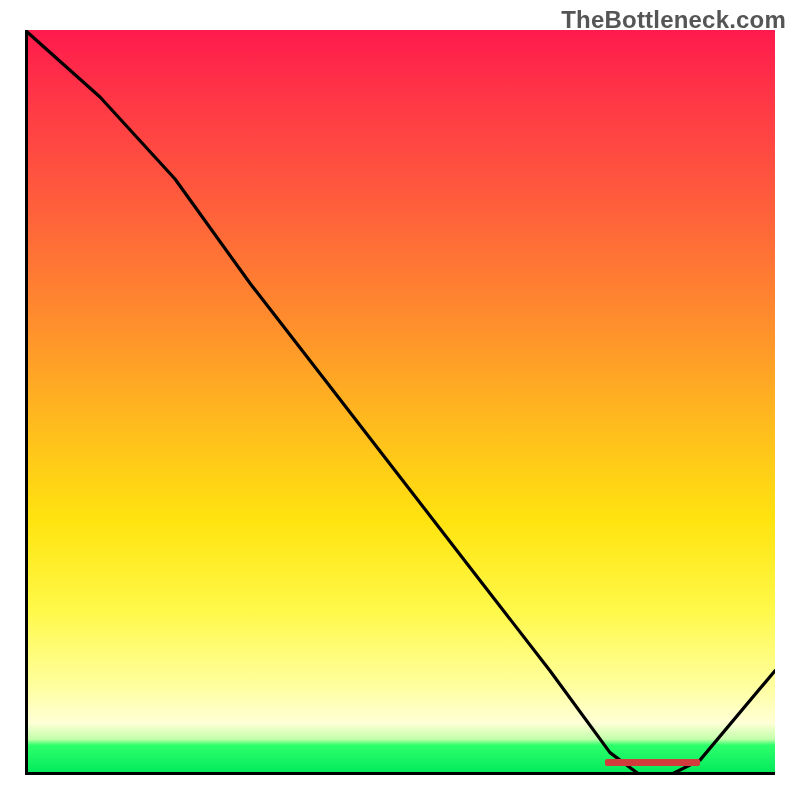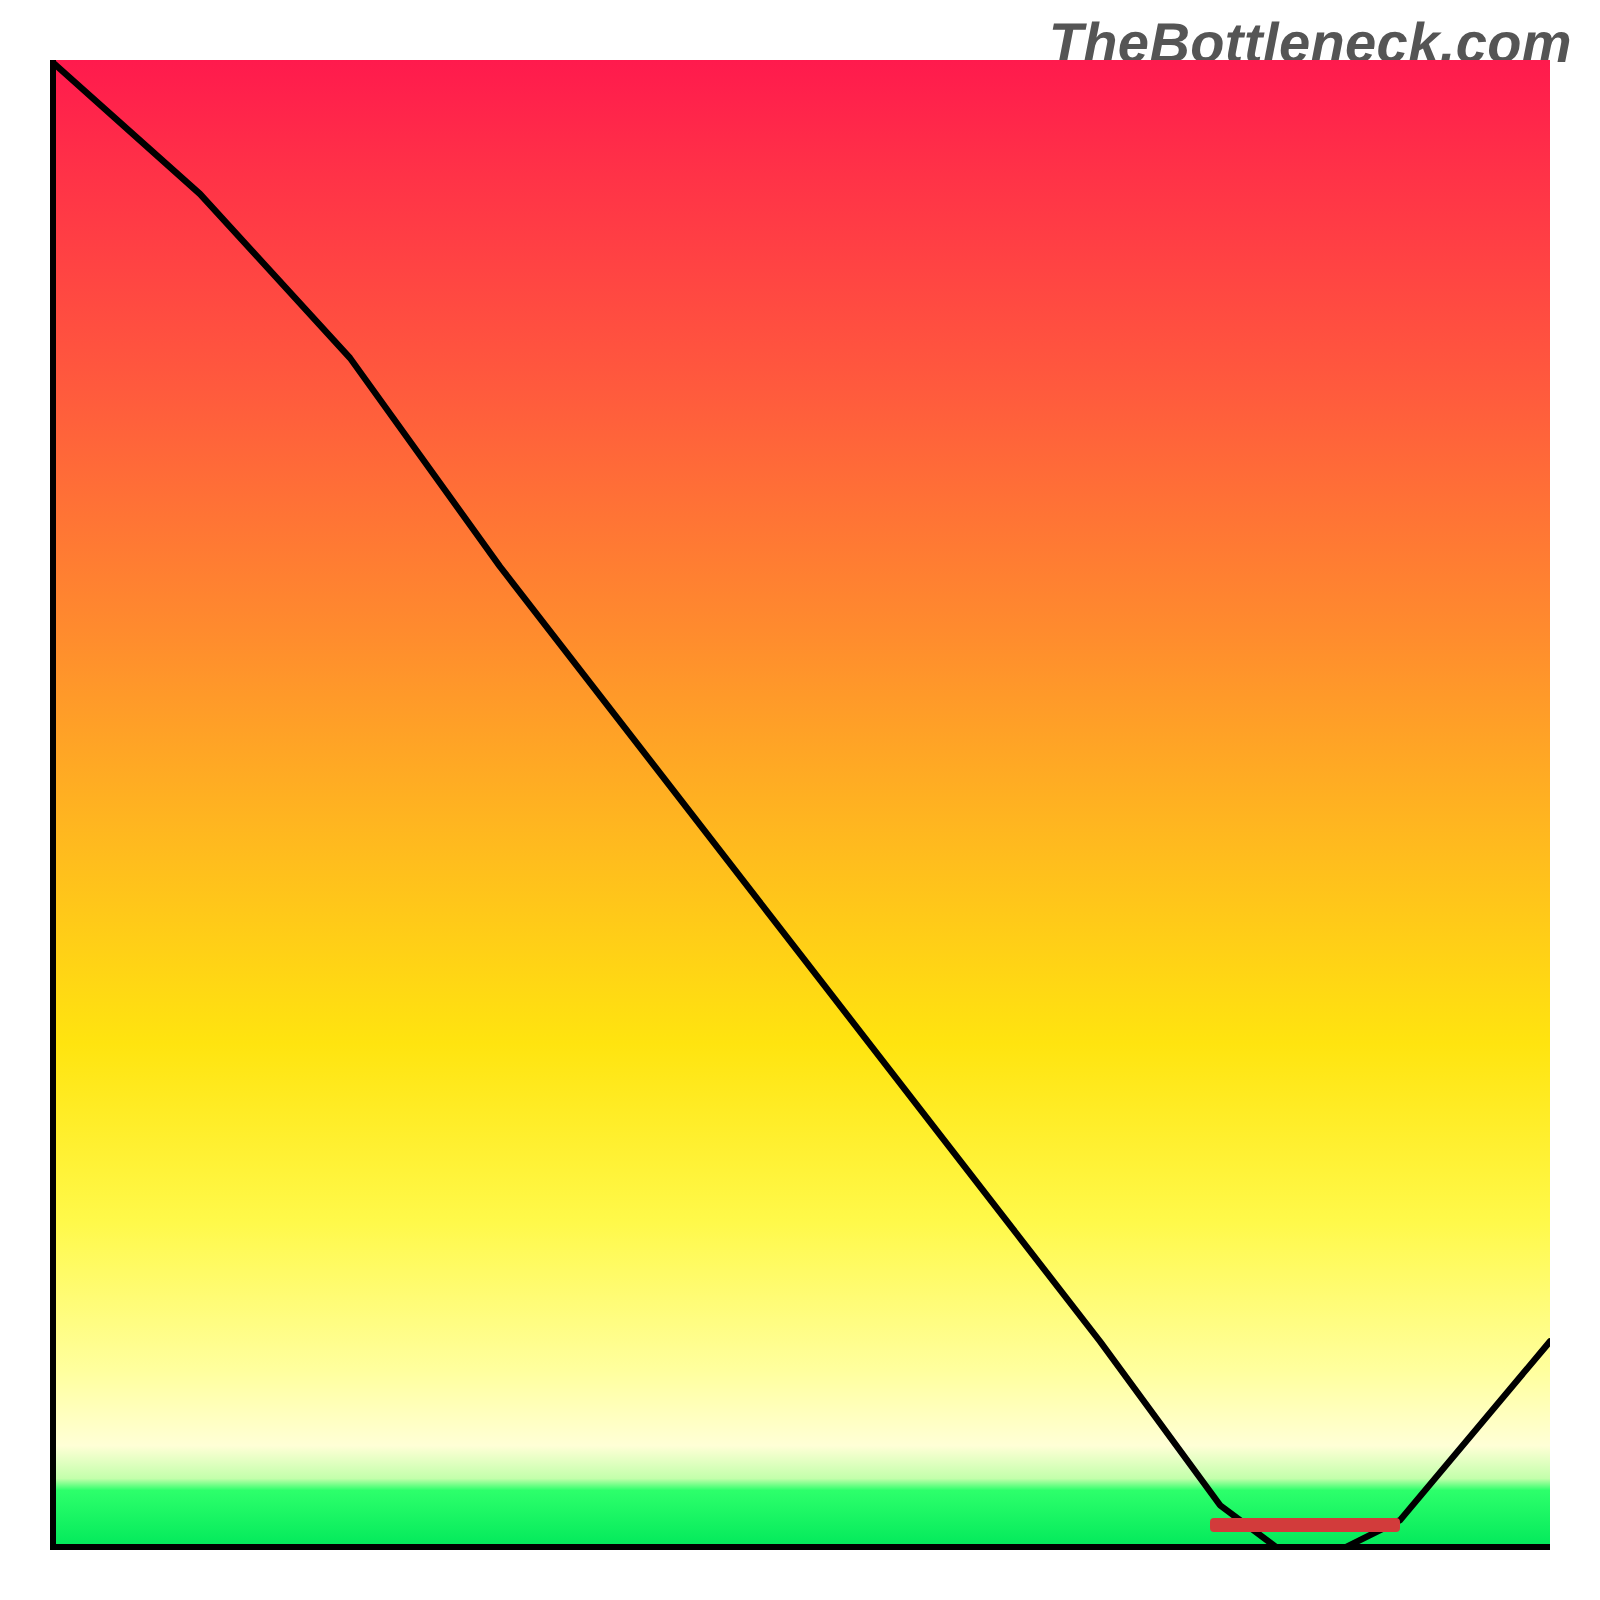--- a/index.html
+++ b/index.html
@@ -8,25 +8,24 @@
     height: 800px;
     background: #ffffff;
     font-family: Arial, Helvetica, sans-serif;
     position: relative;
     overflow: hidden;
   }
   .watermark {
     position: absolute;
     top: 6px;
     right: 14px;
-    font-size: 28px;
+    font-size: 24px;
     font-weight: bold;
     color: #555555;
     letter-spacing: 0.2px;
-    font-style: italic;
   }
   .chart-wrap {
     position: absolute;
     left: 25px;
     top: 30px;
     width: 750px;
     height: 745px;
   }
   .plot-area {
     position: absolute;

